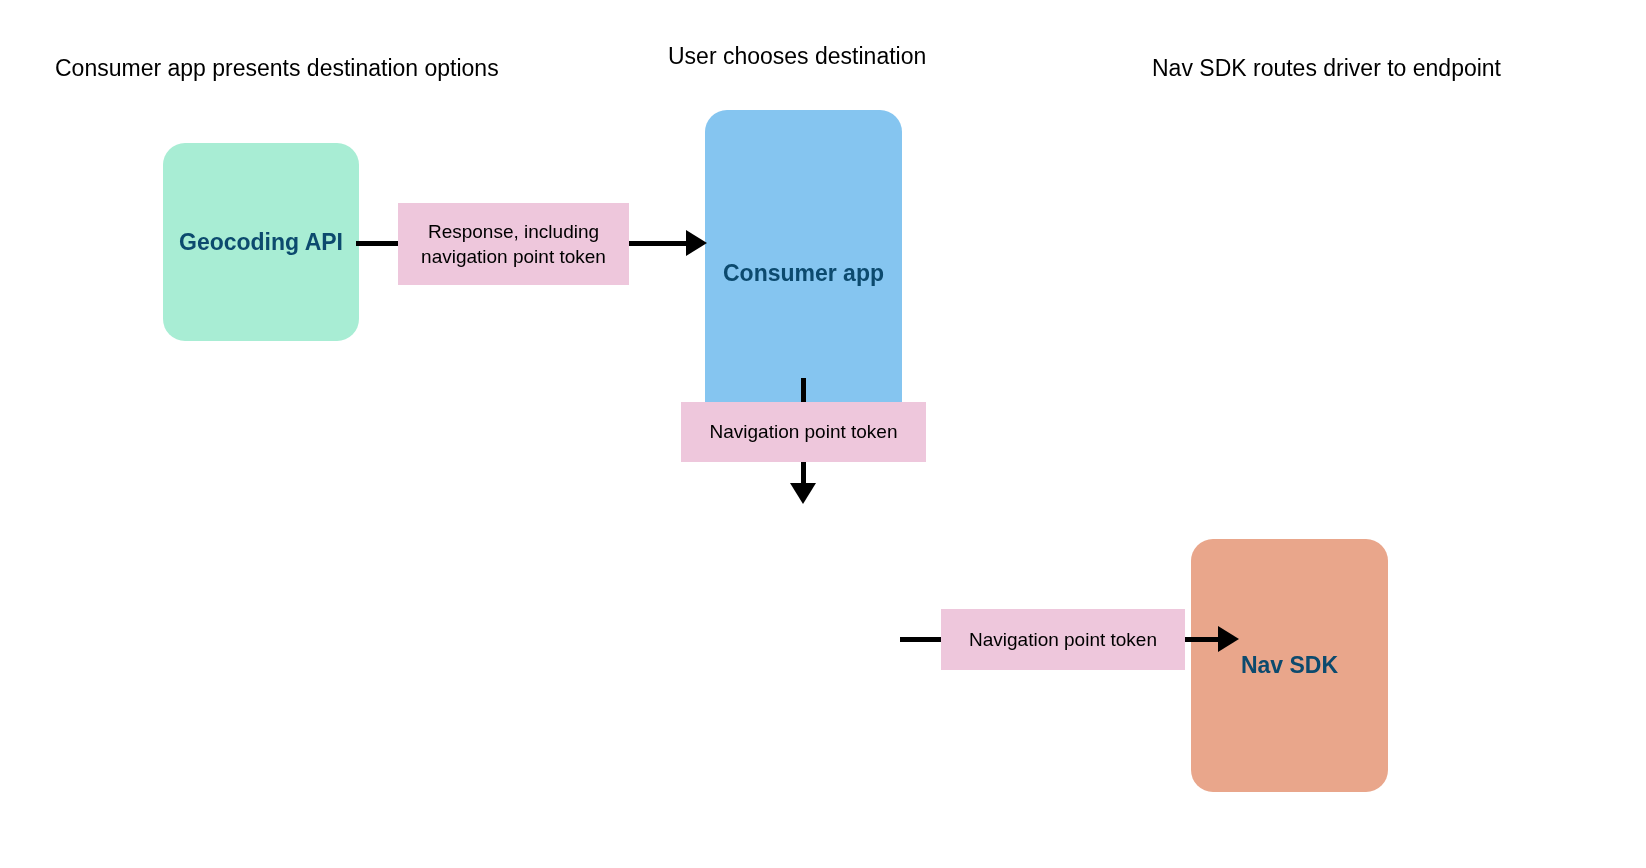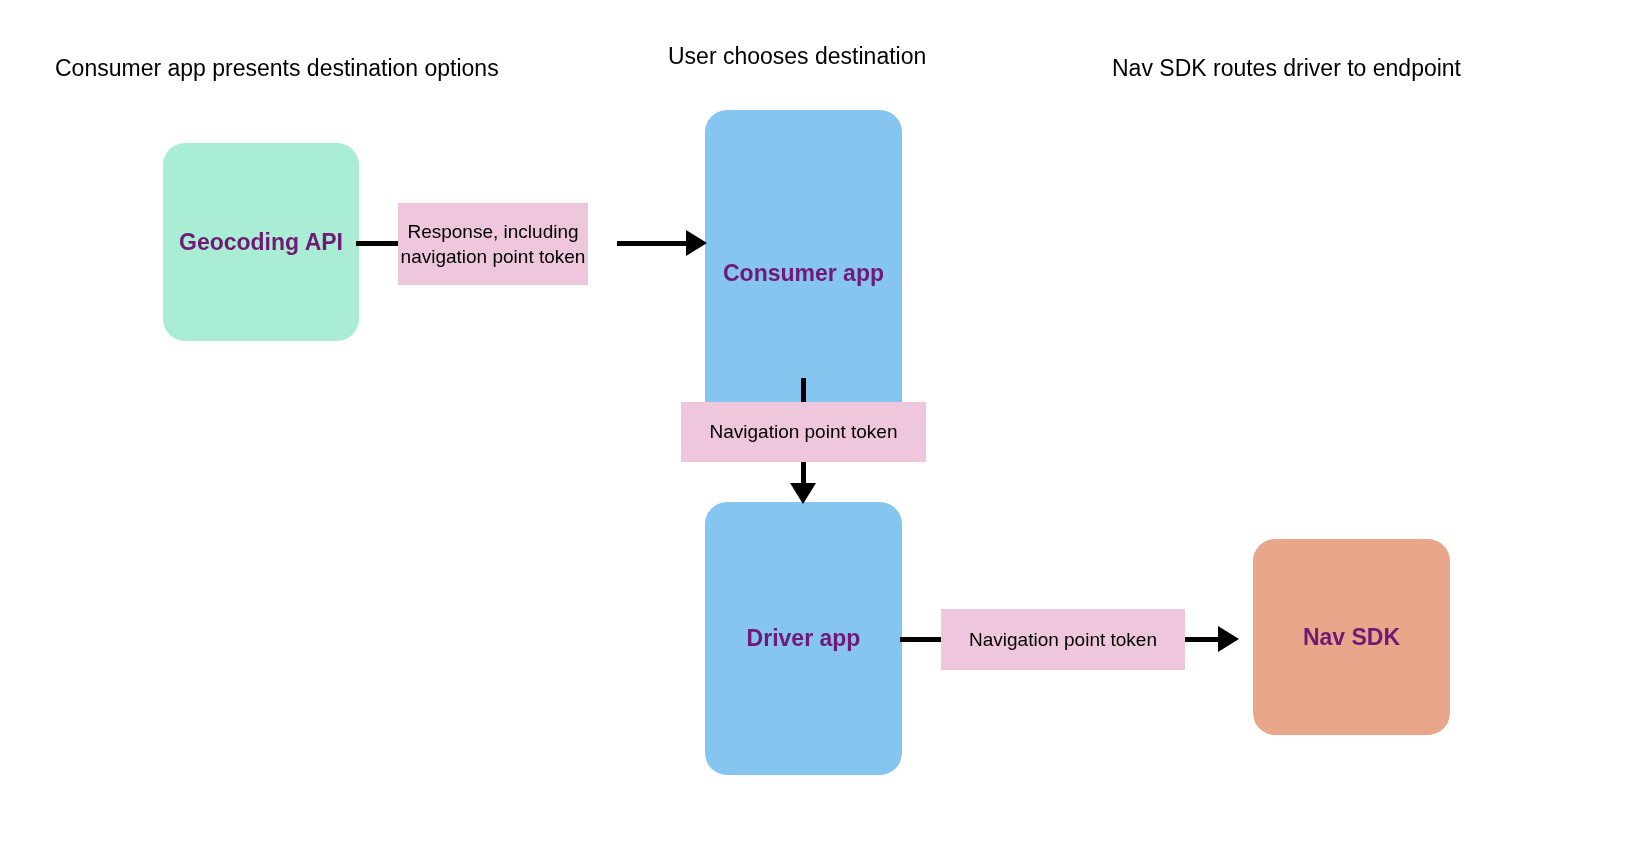--- a/index.html
+++ b/index.html
@@ -21,35 +21,35 @@
   .col-header {
     position: absolute;
     font-size: 23px;
     font-weight: 400;
     color: #000000;
     white-space: nowrap;
     line-height: 1;
   }
   #header-0 { left: 55px;   top: 57px; }
   #header-1 { left: 668px;  top: 45px; }
-  #header-2 { left: 1112px; top: 57px; }
+  #header-2 { left: 1152px; top: 57px; }
 
   
   .node {
     position: absolute;
     display: flex;
     align-items: center;
     justify-content: center;
     border-radius: 22px;
     box-sizing: border-box;
   }
   .node-label {
     font-size: 23px;
     font-weight: 700;
-    color: #701a75;
+    color: #0c4a6e;
     text-align: center;
     line-height: 1.15;
     white-space: nowrap;
   }
 
   #node-geocoding {
     left: 163px; top: 143px;
     width: 196px; height: 198px;
     background: #A8EDD4;
   }
@@ -57,22 +57,22 @@
     left: 705px; top: 110px;
     width: 197px; height: 327px;
     background: #85C5F0;
   }
   #node-driver {
     left: 705px; top: 502px;
     width: 197px; height: 273px;
     background: #85C5F0;
   }
   #node-navsdk {
-    left: 1253px; top: 539px;
-    width: 197px; height: 196px;
+    left: 1191px; top: 539px;
+    width: 197px; height: 253px;
     background: #E9A68B;
   }
 
   
   .edge-label {
     position: absolute;
     background: #EEC7DC;
     display: flex;
     align-items: center;
     justify-content: center;
@@ -81,21 +81,21 @@
   }
   .edge-label span {
     font-size: 19px;
     font-weight: 400;
     color: #000000;
     text-align: center;
     line-height: 1.32;
   }
   #edge-label-0 {
     left: 398px; top: 203px;
-    width: 190px; height: 82px;
+    width: 231px; height: 82px;
   }
   #edge-label-1 {
     left: 681px; top: 402px;
     width: 245px; height: 60px;
   }
   #edge-label-2 {
     left: 941px; top: 609px;
     width: 244px; height: 61px;
   }
 
@@ -150,23 +150,20 @@
   <div id="header-2" class="col-header">Nav SDK routes driver to endpoint</div>
 
   <div id="node-geocoding" class="node">
     <div class="node-label">Geocoding API</div>
   </div>
 
   <div id="node-consumer" class="node">
     <div class="node-label">Consumer app</div>
   </div>
 
-  <div id="node-driver" class="node">
-    <div class="node-label">Driver app</div>
-  </div>
 
   <div id="node-navsdk" class="node">
     <div class="node-label">Nav SDK</div>
   </div>
 
   <div id="line-geo-label" class="connector h-line"></div>
   <div id="line-label-consumer" class="connector h-line"></div>
   <div id="arrow-to-consumer" class="arrowhead arrow-right"></div>
 
   <div id="line-consumer-label" class="connector v-line"></div>

